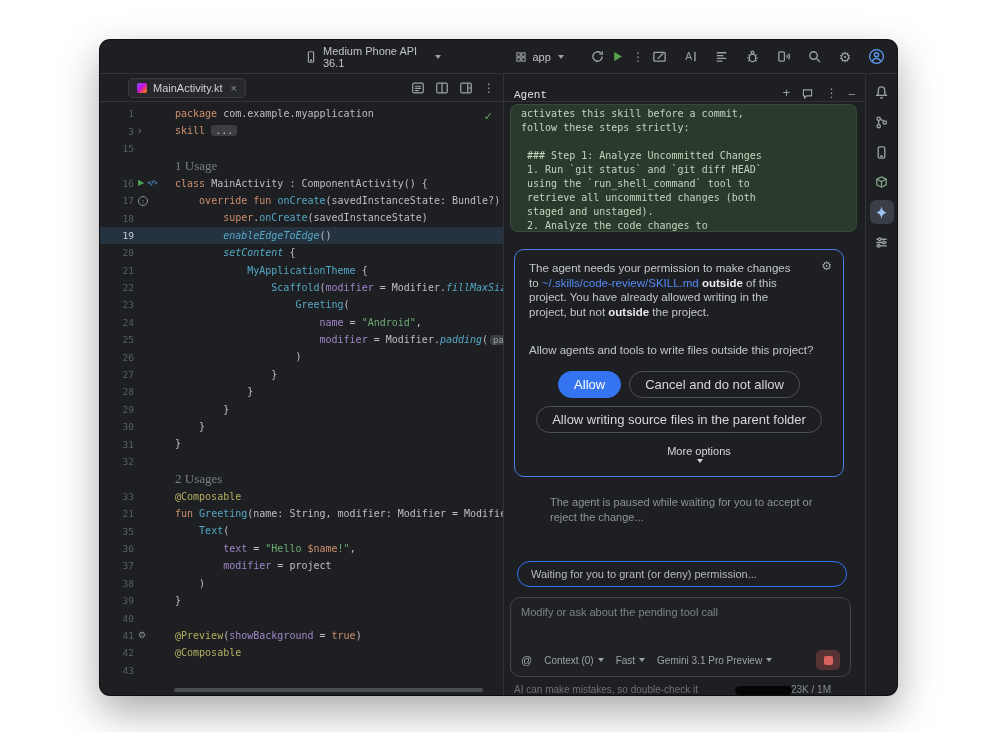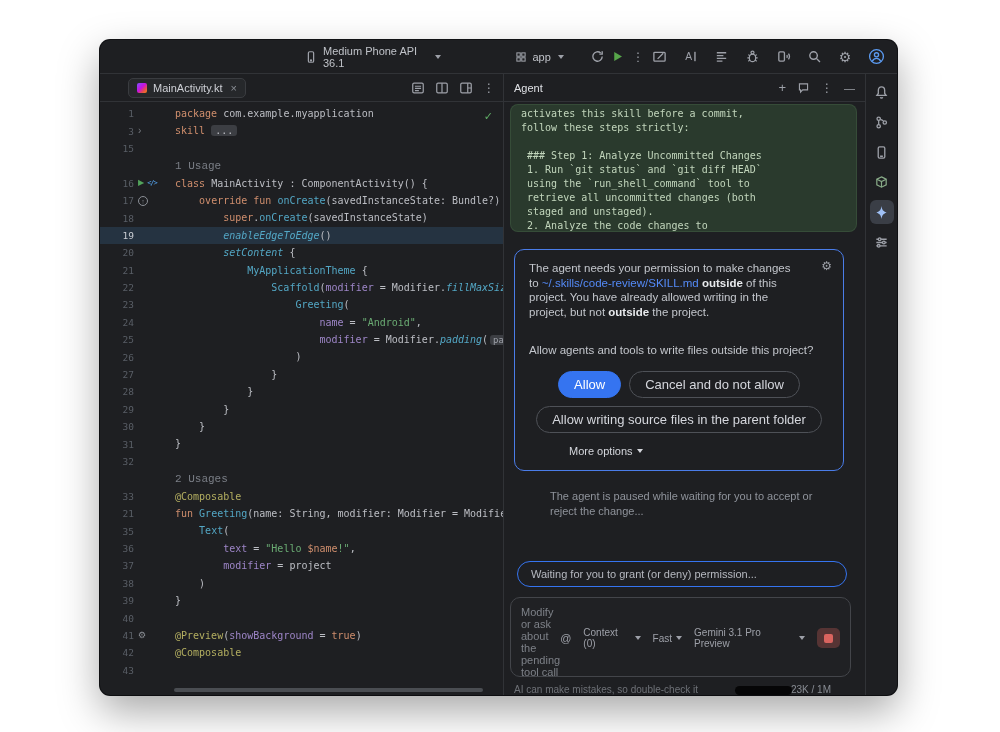--- a/index.html
+++ b/index.html
@@ -71,28 +71,28 @@
   .tok-pl  { color:#bcbec4; }
   .tok-str { color:#6aab73; }
   .tok-tpl { color:#cf8e6d; }
   .tok-call{ color:#53a7c5; }
   .tok-ext { color:#53a7c5; font-style:italic; }
   .tok-narg{ color:#9e86c8; }
   .tok-ann { color:#b3ae60; }
   .tok-hint{ background:#3c3e43; color:#9da0a8; border-radius:3px; padding:0 3px;
     font-size:9px; margin:0 2px; }
   .tok-foldbox { background:#3c3e43; color:#bcbec4; border-radius:3px; padding:0 4px; }
-  .tok-inlay { color:#7a7e86; font-family:Liberation Mono, monospace; font-size:11px; }
+  .tok-inlay { color:#7a7e86; font-family:Liberation Serif, serif; font-size:13px; }
   .inspect-ok { position:absolute; top:8px; right:10px; color:#5fad65; font-size:11px; }
   .hscroll { position:absolute; left:74px; right:10px; bottom:3px; height:4px; }
   .hthumb { width:97%; height:4px; background:#4a4d52; border-radius:2px; }
 
   
-  .agent-header { height:28px; flex:none; display:flex; align-items:center;
-    border-bottom:1px solid #313337; padding-left:10px; font-size:11px; color:#dfe1e5; }
+  .agent-header { height:28px; flex:none; display:flex; align-items:flex-end;
+    border-bottom:1px solid #313337; padding-left:10px; font-size:11px; color:#dfe1e5;font-family:Liberation Mono, monospace; }
   .ah-icons { margin-left:auto; display:flex; align-items:center; gap:11px;
     padding-right:10px; color:#9da0a8; }
   .ah-plus { font-size:13px; } .ah-min { font-size:11px; }
   .agent-body { flex:1; min-height:0; display:flex; flex-direction:column; overflow:hidden; }
 
   .skill-block { margin:2px 8px 0 6px; height:128px; overflow:hidden; background:#2a3a2d;
     border:1px solid rgba(110,160,110,.18); border-radius:8px; padding:6px 10px 8px 10px; }
   .skill-block div { font:10px/14px "DejaVu Sans Mono",monospace; color:#c2d6bc;
     white-space:pre-wrap; }
   .skill-block div:first-child { margin-top:-4px; }
@@ -104,32 +104,32 @@
   .perm-p b { color:#e8eaed; font-weight:700; }
   .link { color:#548af7; text-decoration:none; }
   .perm-q { font-size:11.5px; line-height:14.5px; color:#c3c6cc; margin-top:24px; }
   .btn-row { display:flex; justify-content:center; gap:8px; margin-top:13px; }
   .btn-row.second { margin-top:8px;justify-content:center; }
   .btn { font-family:"Liberation Sans",sans-serif; font-size:13px; border-radius:14px;
     padding:5px 15px; cursor:default; }
   .btn-primary { background:#3574f0; color:#ffffff; border:1px solid #3574f0; }
   .btn-outline { background:transparent; color:#d5d7dd; border:1px solid #4e5157; }
   .more-opts { margin:12px 0 2px 40px; font-size:11px; color:#d5d7dd;
-    display:flex; align-items:center; gap:2px; }
+    display:flex; align-items:center; gap:2px;flex-direction:column; }
   .more-opts .chev { border-top-color:#d5d7dd; }
 
   .paused { margin:18px 26px 0 46px; font-size:11px; line-height:15px; color:#8f939b; }
   .spacer { flex:1; }
 
   .waiting-pill { margin:0 18px 10px 13px; border:1.5px solid #3574f0; border-radius:16px;
     padding:6px 13px; font-size:11px; color:#b6b9c0; }
 
   .chatbox { margin:0 14px 0 6px; border:1px solid #43454a; border-radius:10px;
     background:#202124; padding:8px 10px 6px 10px; height:80px; display:flex;
-    flex-direction:row; }
+    flex-direction:column; }
   .placeholder { font-size:11px; color:#7d8188; flex:1; }
   .chat-controls { display:flex; align-items:center; gap:12px; color:#9da0a8; }
   .at { font-size:11px; }
   .ctrl { display:flex; align-items:center; gap:2px; font-size:10px; color:#9da0a8; }
   .stop-btn { margin-left:auto; width:24px; height:20px; border:none; border-radius:5px;
     background:#563434; display:flex; align-items:center; justify-content:center; }
   .stop-square { width:9px; height:9px; background:#d9645f; border-radius:2px; display:block; }
 
   .agent-footer { display:flex; align-items:center; margin:7px 34px 0 10px;
     font-size:10px; color:#6e7177; }

